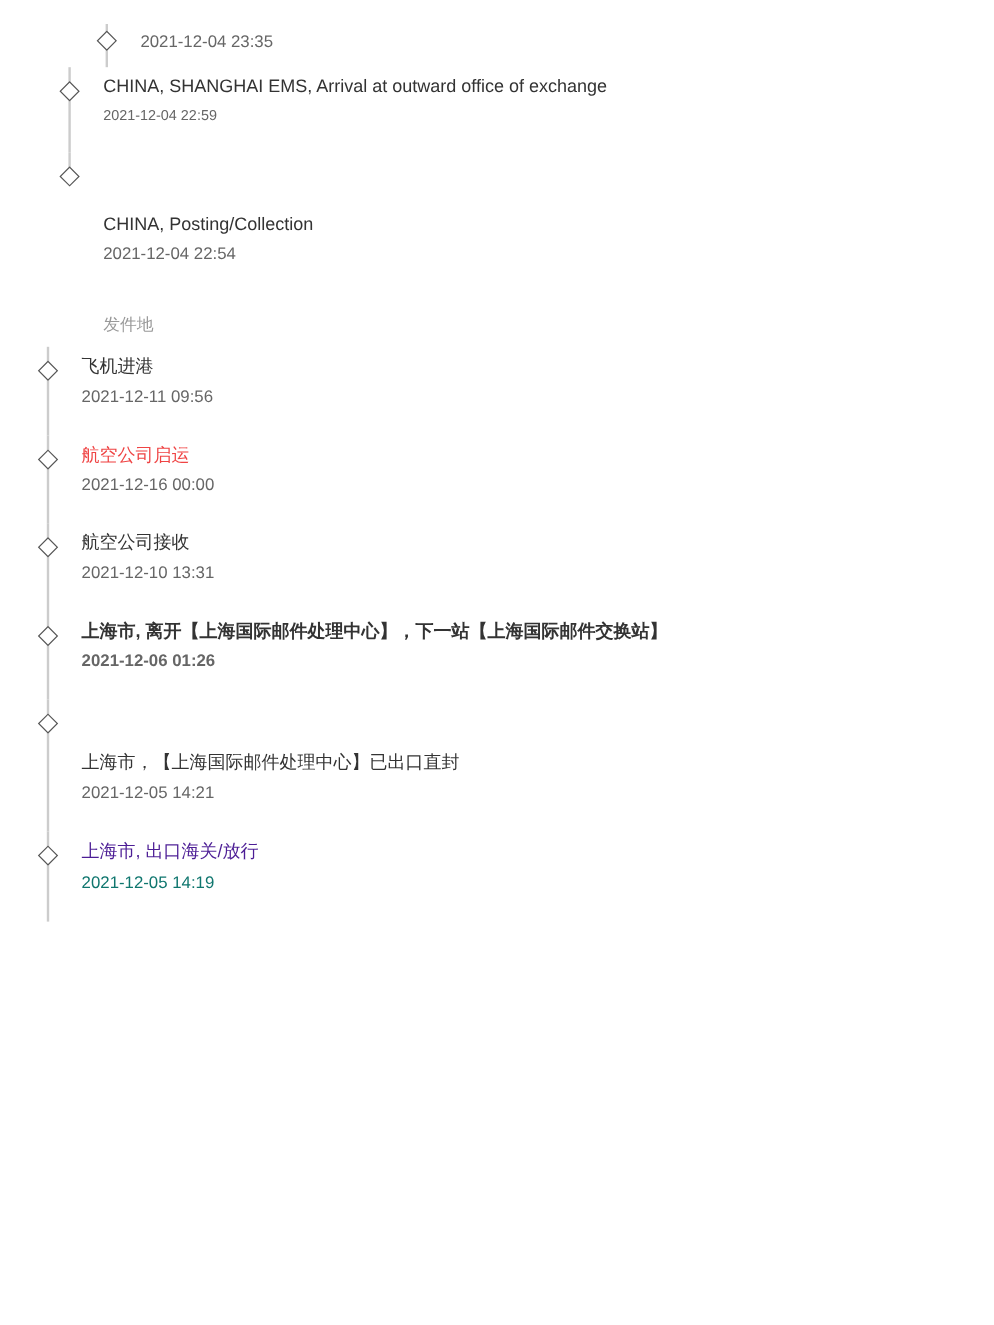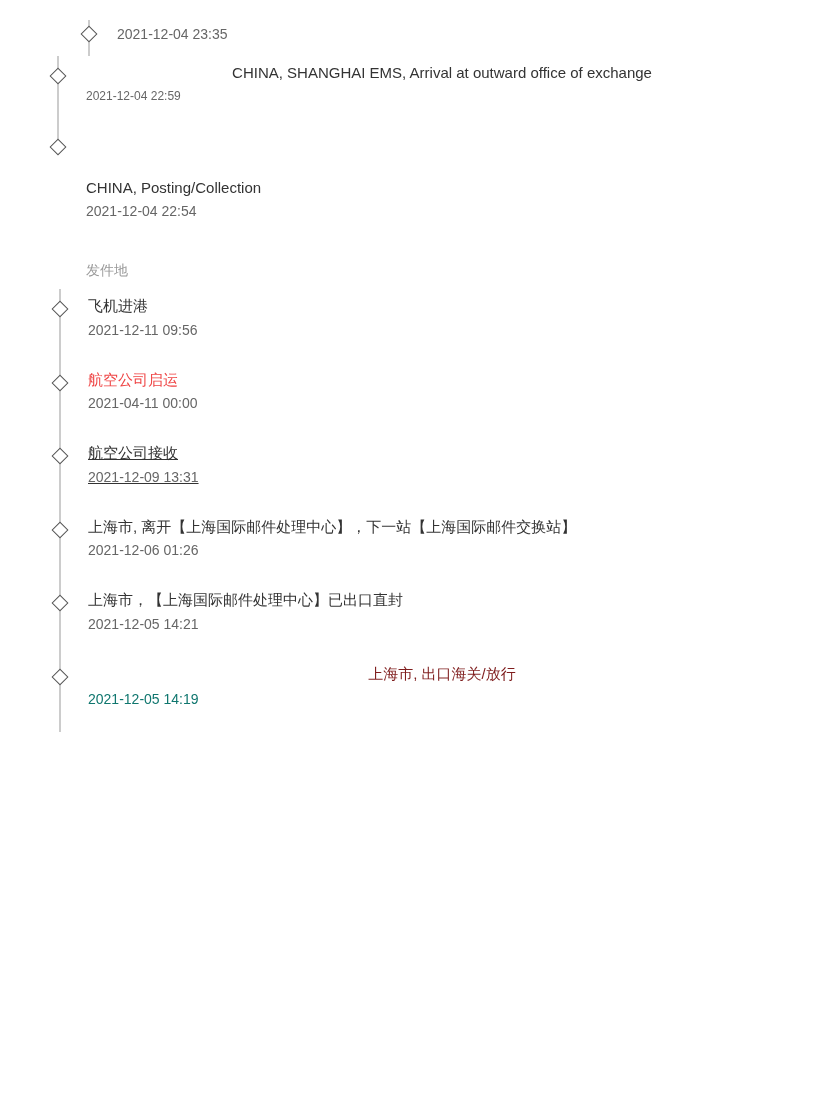--- a/index.html
+++ b/index.html
@@ -36,101 +36,101 @@
   </div>
 
   <div id="top-items-container" style="padding: 0 30px;">
   <div style="display: flex; align-items: stretch;">
         <div style="width: 56px; flex-shrink: 0; display: flex; flex-direction: column; align-items: center;">
           <div style="width: 1.5px; background: rgb(204, 204, 204); height: 14px;"></div>
           <div style="width: 12px; height: 12px; border: 1.5px solid rgb(85, 85, 85); transform: rotate(45deg); background: rgb(255, 255, 255); flex-shrink: 0;"></div>
           <div style="width: 1.5px; flex: 1 1 0%; min-height: 20px; background: rgb(204, 204, 204);"></div>
         </div>
         <div style="flex: 1 1 0%; padding: 6px 0px 22px;">
-          <div style="font-size: 15px; color: rgb(51, 51, 51); line-height: 1.5; text-align: center;">CHINA, SHANGHAI EMS, Arrival at outward office of exchange</div>
+          <div style="font-size: 15px; color: rgb(51, 51, 51); line-height: 1.5;">CHINA, SHANGHAI EMS, Arrival at outward office of exchange</div>
           <div style="font-size: 12px; color: rgb(102, 102, 102); margin-top: 2px;">2021-12-04 22:59</div>
         </div>
       </div>
       <div style="display: flex; align-items: stretch;">
         <div style="width: 56px; flex-shrink: 0; display: flex; flex-direction: column; align-items: center;">
           <div style="width: 1.5px; background: rgb(204, 204, 204); height: 14px;"></div>
           <div style="width: 12px; height: 12px; border: 1.5px solid rgb(85, 85, 85); transform: rotate(45deg); background: rgb(255, 255, 255); flex-shrink: 0;"></div>
           <div style="width: 1.5px; flex: 1 1 0%; min-height: 20px; background: transparent;"></div>
         </div>
         <div style="flex: 1 1 0%; padding: 6px 0px 22px; margin-top: 44px;">
           <div style="font-size: 15px; color: rgb(51, 51, 51); line-height: 1.5;">CHINA, Posting/Collection</div>
           <div style="font-size: 14px; color: rgb(102, 102, 102); margin-top: 2px;">2021-12-04 22:54</div>
         </div>
       </div>
     </div>
 
   <div style="color: rgb(153, 153, 153); font-size: 14px; margin: 8px 0px; padding: 8px 30px 0px 86px;">发件地</div>
 
-  <div id="sender-items-container" style="padding: 0 32px;">
+  <div id="sender-items-container" style="padding: 0 12px;">
   <div style="display: flex; align-items: stretch;">
         <div style="width: 56px; flex-shrink: 0; display: flex; flex-direction: column; align-items: center;">
           <div style="width: 1.5px; background: rgb(204, 204, 204); height: 14px;"></div>
           <div style="width: 12px; height: 12px; border: 1.5px solid rgb(85, 85, 85); transform: rotate(45deg); background: rgb(255, 255, 255); flex-shrink: 0;"></div>
           <div style="width: 1.5px; flex: 1 1 0%; min-height: 20px; background: rgb(204, 204, 204);"></div>
         </div>
         <div style="flex: 1 1 0%; padding: 6px 0px 22px;">
           <div style="font-size: 15px; color: rgb(51, 51, 51); line-height: 1.5;">飞机进港</div>
           <div style="font-size: 14px; color: rgb(102, 102, 102); margin-top: 2px;">2021-12-11 09:56</div>
         </div>
       </div>
       <div style="display: flex; align-items: stretch;">
         <div style="width: 56px; flex-shrink: 0; display: flex; flex-direction: column; align-items: center;">
           <div style="width: 1.5px; background: rgb(204, 204, 204); height: 14px;"></div>
           <div style="width: 12px; height: 12px; border: 1.5px solid rgb(85, 85, 85); transform: rotate(45deg); background: rgb(255, 255, 255); flex-shrink: 0;"></div>
           <div style="width: 1.5px; flex: 1 1 0%; min-height: 20px; background: rgb(204, 204, 204);"></div>
         </div>
         <div style="flex: 1 1 0%; padding: 6px 0px 22px;">
           <div style="font-size: 15px; color: #ef4444; line-height: 1.5;">航空公司启运</div>
-          <div style="font-size: 14px; color: rgb(102, 102, 102); margin-top: 2px;">2021-04-11 00:00</div>
-        </div>
-      </div>
-      <div style="display: flex; align-items: stretch;">
-        <div style="width: 56px; flex-shrink: 0; display: flex; flex-direction: column; align-items: center;">
-          <div style="width: 1.5px; background: rgb(204, 204, 204); height: 14px;"></div>
-          <div style="width: 12px; height: 12px; border: 1.5px solid rgb(85, 85, 85); transform: rotate(45deg); background: rgb(255, 255, 255); flex-shrink: 0;"></div>
-          <div style="width: 1.5px; flex: 1 1 0%; min-height: 20px; background: rgb(204, 204, 204);"></div>
-        </div>
-        <div style="flex: 1 1 0%; padding: 6px 0px 22px; text-decoration: underline;">
-          <div style="font-size: 15px; color: rgb(51, 51, 51); line-height: 1.5;">航空公司接收</div>
-          <div style="font-size: 14px; color: rgb(102, 102, 102); margin-top: 2px;">2021-12-09 13:31</div>
+          <div style="font-size: 14px; color: rgb(102, 102, 102); margin-top: 2px;">2021-12-16 00:00</div>
         </div>
       </div>
       <div style="display: flex; align-items: stretch;">
         <div style="width: 56px; flex-shrink: 0; display: flex; flex-direction: column; align-items: center;">
           <div style="width: 1.5px; background: rgb(204, 204, 204); height: 14px;"></div>
           <div style="width: 12px; height: 12px; border: 1.5px solid rgb(85, 85, 85); transform: rotate(45deg); background: rgb(255, 255, 255); flex-shrink: 0;"></div>
           <div style="width: 1.5px; flex: 1 1 0%; min-height: 20px; background: rgb(204, 204, 204);"></div>
         </div>
         <div style="flex: 1 1 0%; padding: 6px 0px 22px;">
+          <div style="font-size: 15px; color: rgb(51, 51, 51); line-height: 1.5;">航空公司接收</div>
+          <div style="font-size: 14px; color: rgb(102, 102, 102); margin-top: 2px;">2021-12-10 13:31</div>
+        </div>
+      </div>
+      <div style="display: flex; align-items: stretch;">
+        <div style="width: 56px; flex-shrink: 0; display: flex; flex-direction: column; align-items: center;">
+          <div style="width: 1.5px; background: rgb(204, 204, 204); height: 14px;"></div>
+          <div style="width: 12px; height: 12px; border: 1.5px solid rgb(85, 85, 85); transform: rotate(45deg); background: rgb(255, 255, 255); flex-shrink: 0;"></div>
+          <div style="width: 1.5px; flex: 1 1 0%; min-height: 20px; background: rgb(204, 204, 204);"></div>
+        </div>
+        <div style="flex: 1 1 0%; padding: 6px 0px 22px; font-weight: bold;">
           <div style="font-size: 15px; color: rgb(51, 51, 51); line-height: 1.5;">上海市, 离开【上海国际邮件处理中心】，下一站【上海国际邮件交换站】</div>
           <div style="font-size: 14px; color: rgb(102, 102, 102); margin-top: 2px;">2021-12-06 01:26</div>
         </div>
       </div>
       <div style="display: flex; align-items: stretch;">
         <div style="width: 56px; flex-shrink: 0; display: flex; flex-direction: column; align-items: center;">
           <div style="width: 1.5px; background: rgb(204, 204, 204); height: 14px;"></div>
           <div style="width: 12px; height: 12px; border: 1.5px solid rgb(85, 85, 85); transform: rotate(45deg); background: rgb(255, 255, 255); flex-shrink: 0;"></div>
           <div style="width: 1.5px; flex: 1 1 0%; min-height: 20px; background: rgb(204, 204, 204);"></div>
         </div>
         <div style="flex: 1 1 0%; padding: 6px 0px 22px;">
-          <div style="font-size: 15px; color: rgb(51, 51, 51); line-height: 1.5;">上海市，【上海国际邮件处理中心】已出口直封</div>
+          <div style="font-size: 15px; color: rgb(51, 51, 51); line-height: 1.5; margin-top: 36px;">上海市，【上海国际邮件处理中心】已出口直封</div>
           <div style="font-size: 14px; color: rgb(102, 102, 102); margin-top: 2px;">2021-12-05 14:21</div>
         </div>
       </div>
       <div style="display: flex; align-items: stretch;">
         <div style="width: 56px; flex-shrink: 0; display: flex; flex-direction: column; align-items: center;">
           <div style="width: 1.5px; background: rgb(204, 204, 204); height: 14px;"></div>
           <div style="width: 12px; height: 12px; border: 1.5px solid rgb(85, 85, 85); transform: rotate(45deg); background: rgb(255, 255, 255); flex-shrink: 0;"></div>
           <div style="width: 1.5px; flex: 1 1 0%; min-height: 20px; background: rgb(204, 204, 204);"></div>
         </div>
         <div style="flex: 1 1 0%; padding: 6px 0px 22px;">
-          <div style="font-size: 15px; color: #7f1d1d; line-height: 1.5; text-align: center;">上海市, 出口海关/放行</div>
+          <div style="font-size: 15px; color: #4c1d95; line-height: 1.5;">上海市, 出口海关/放行</div>
           <div style="font-size: 14px; color: #0f766e; margin-top: 4px;">2021-12-05 14:19</div>
         </div>
       </div>
     </div>
 
 </div>
 
 </body></html>

